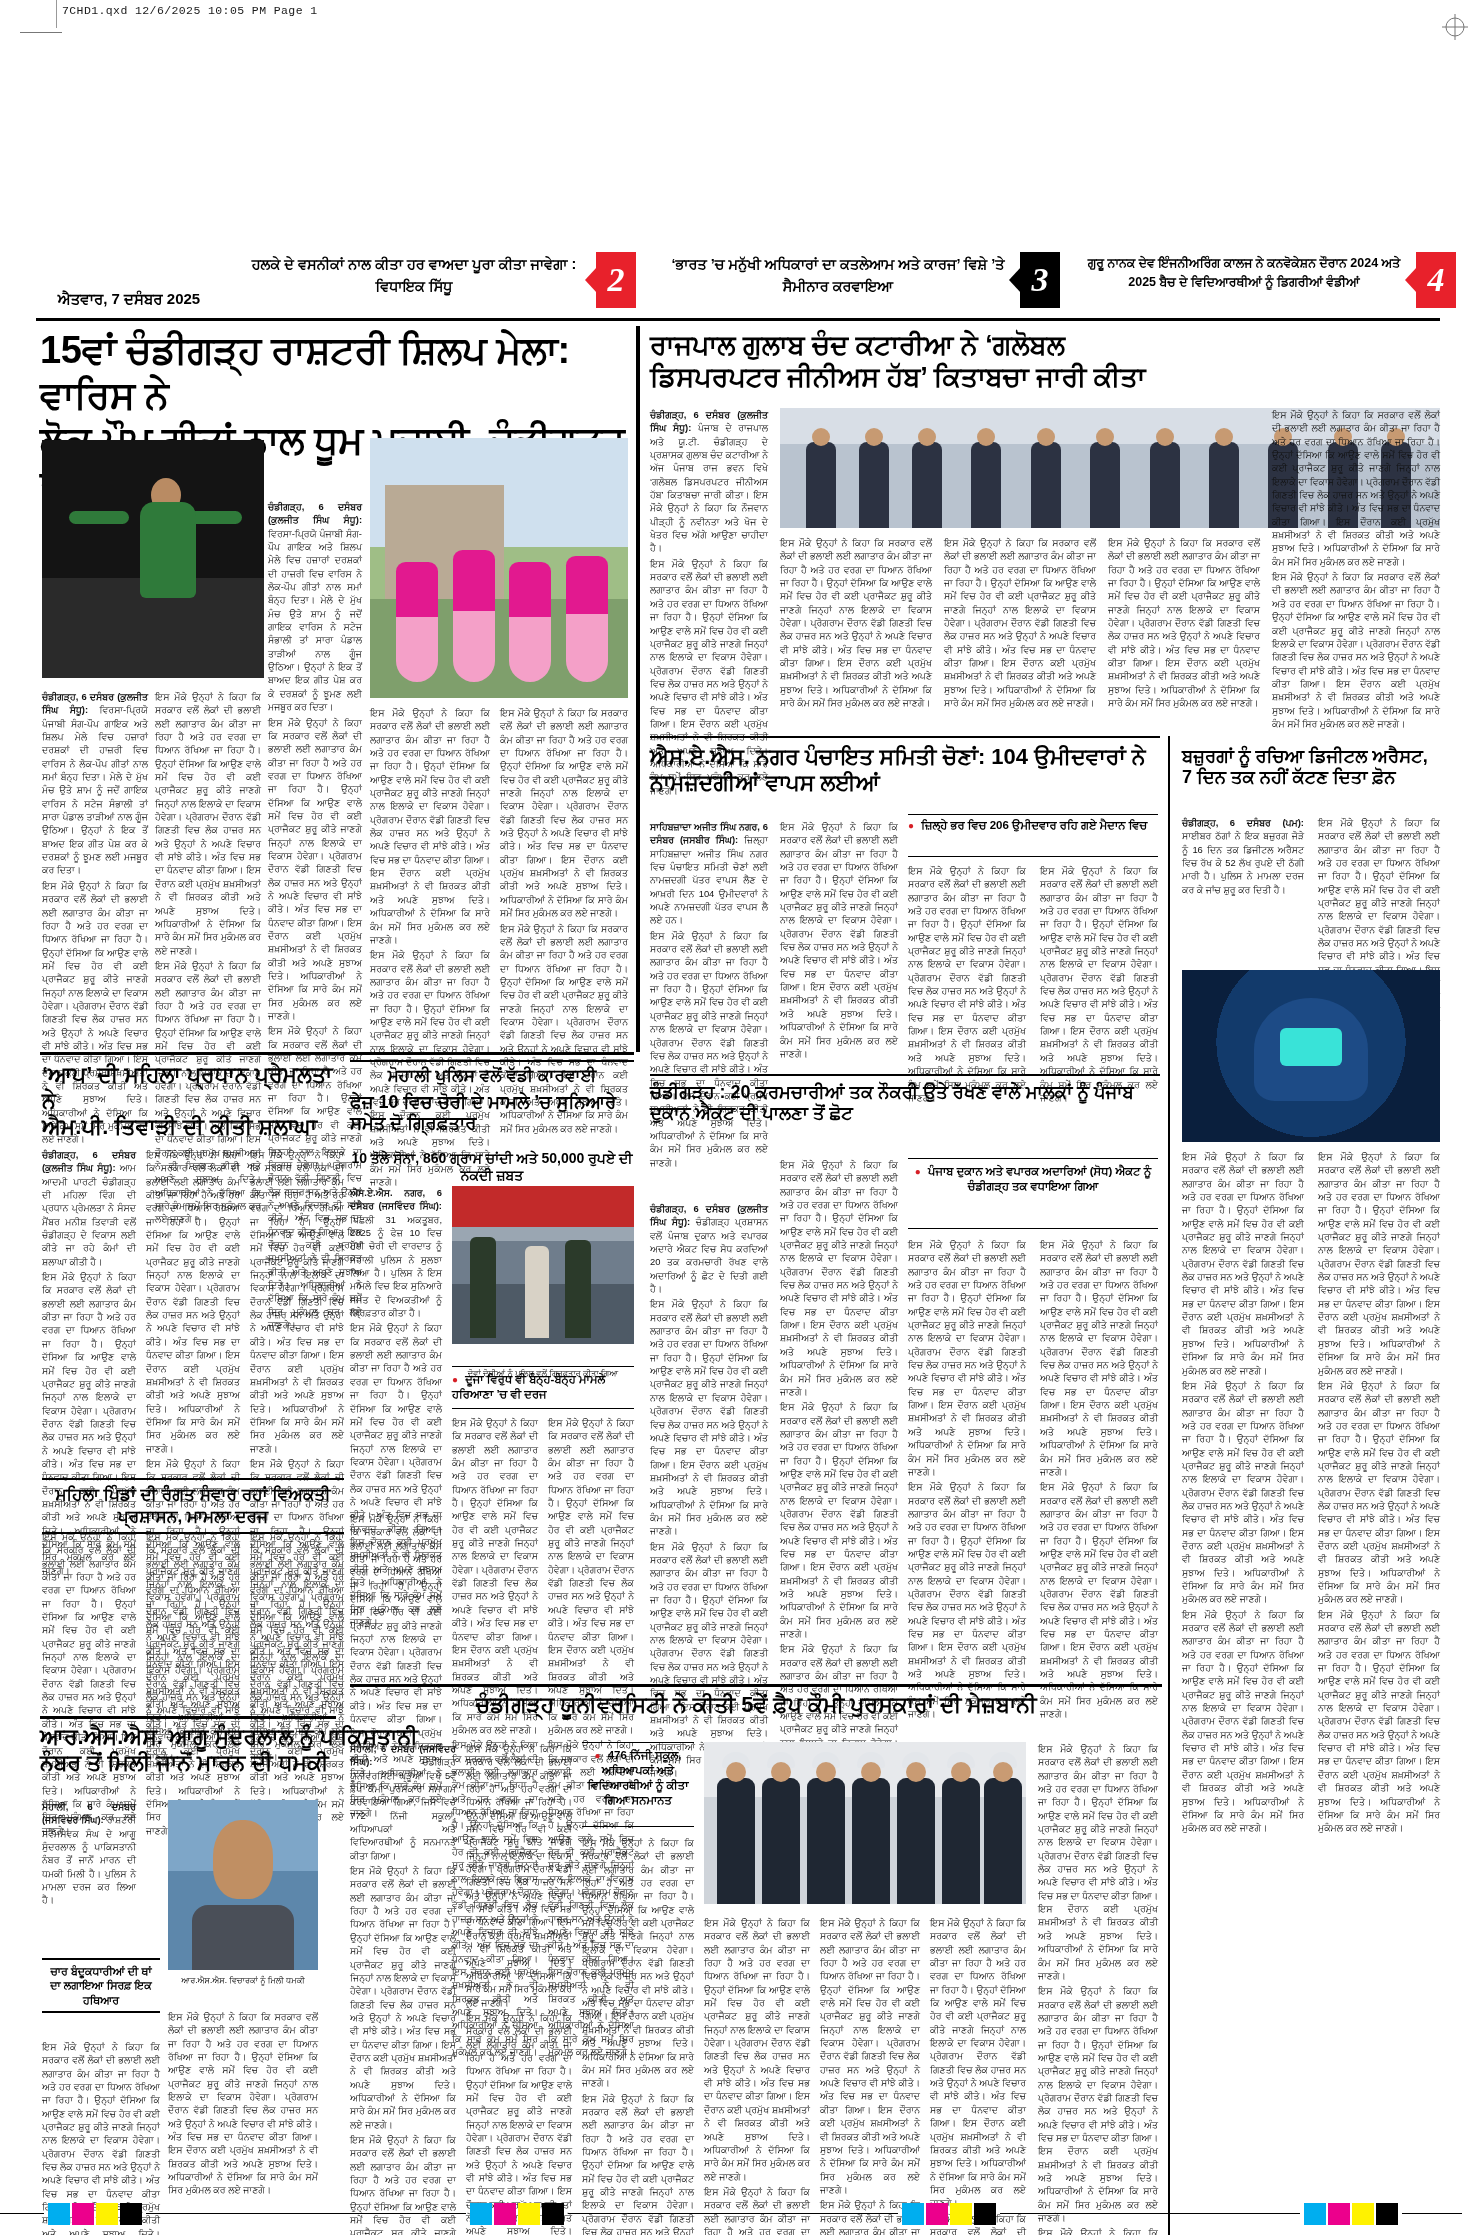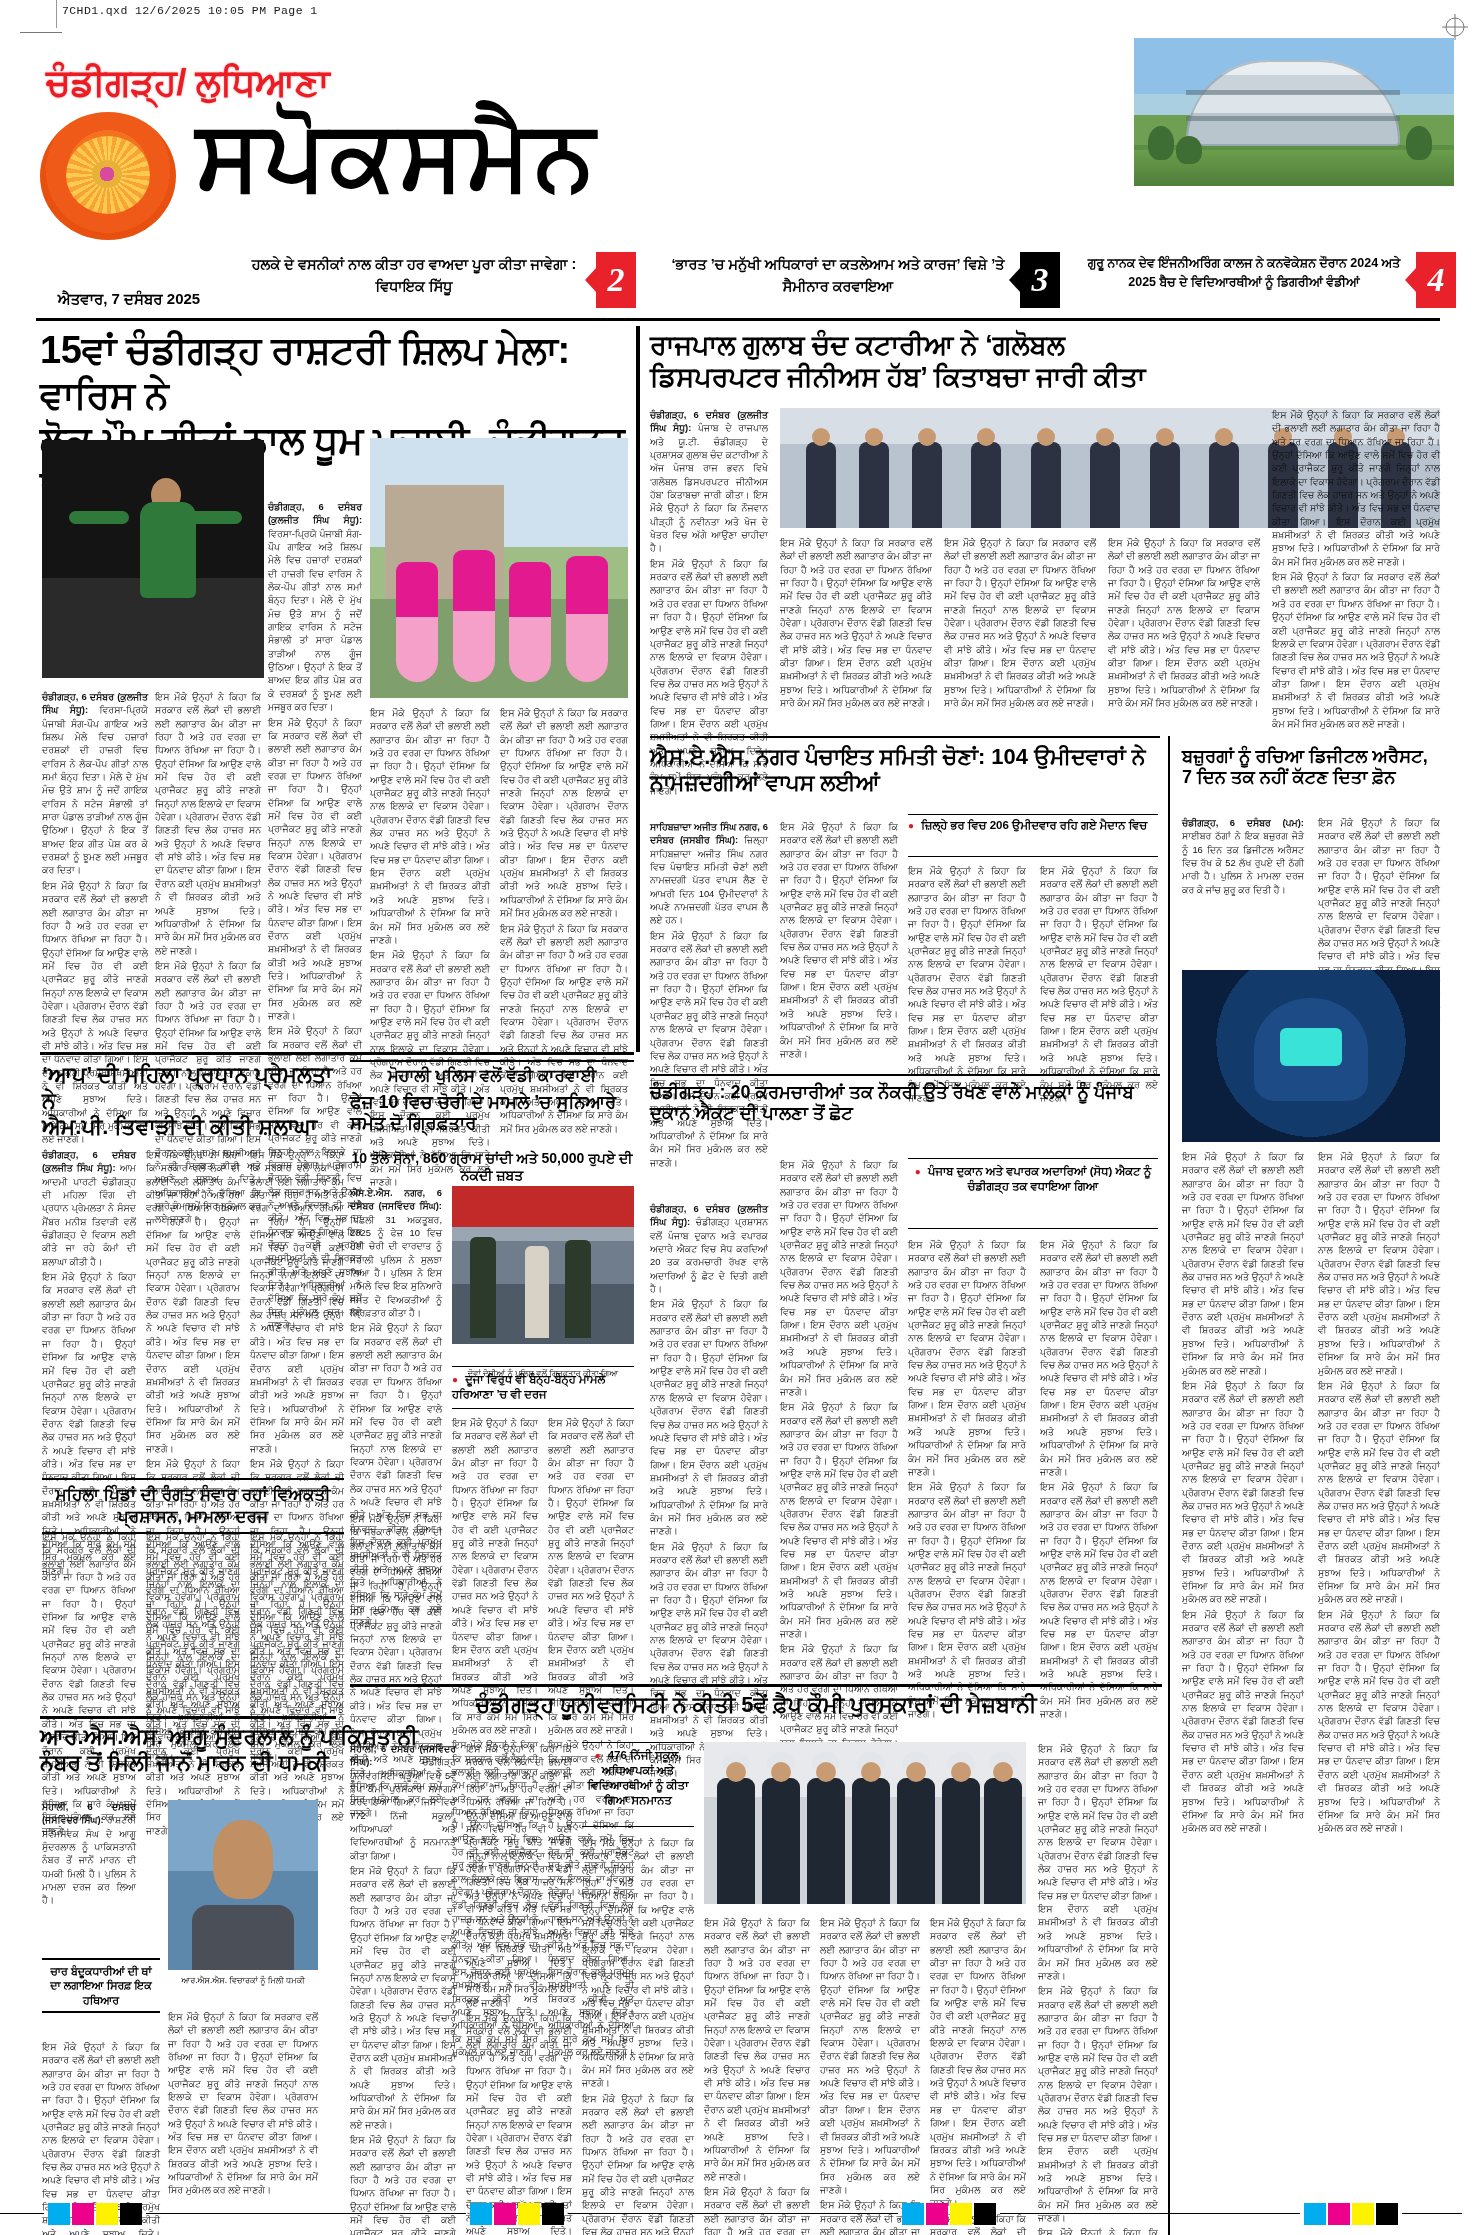--- a/index.html
+++ b/index.html
@@ -177,32 +177,20 @@
 
   <div class="slug-rule"></div>
   <div class="crop-tl"></div>
   <div class="slug">7CHD1.qxd  12/6/2025  10:05 PM  Page 1</div>
   <svg class="reg-tr" viewBox="0 0 26 26">
     <circle cx="13" cy="13" r="9" fill="none" stroke="#777" stroke-width="1"></circle>
     <line x1="0" y1="13" x2="26" y2="13" stroke="#777" stroke-width="1"></line>
     <line x1="13" y1="0" x2="13" y2="26" stroke="#777" stroke-width="1"></line>
   </svg>
 
-  <div class="mast">
-    <div class="mast-city">ਚੰਡੀਗੜ੍ਹ/ ਲੁਧਿਆਣਾ</div>
-    <div class="flower"></div>
-    <div class="mast-title">ਸਪੋਕਸਮੈਨ</div>
-    <div class="mast-photo">
-      <div class="dome"></div>
-      <div class="lawn"></div>
-      <div class="tree" style="left:14px;"></div>
-      <div class="tree" style="left:272px;"></div>
-      <div class="tree" style="left:42px;bottom:22px;height:28px;"></div>
-    </div>
-  </div>
 
   <div class="dateline">ਐਤਵਾਰ, 7 ਦਸੰਬਰ 2025</div>
 
   <div class="teasers">
     <div class="teaser t-red" style="left:0; width:420px;">
       <div class="txt">ਹਲਕੇ ਦੇ ਵਸਨੀਕਾਂ ਨਾਲ ਕੀਤਾ ਹਰ ਵਾਅਦਾ ਪੂਰਾ ਕੀਤਾ ਜਾਵੇਗਾ : ਵਿਧਾਇਕ ਸਿੱਧੂ</div>
       <div class="num">
           <span>2</span>
         </div>
     </div>

